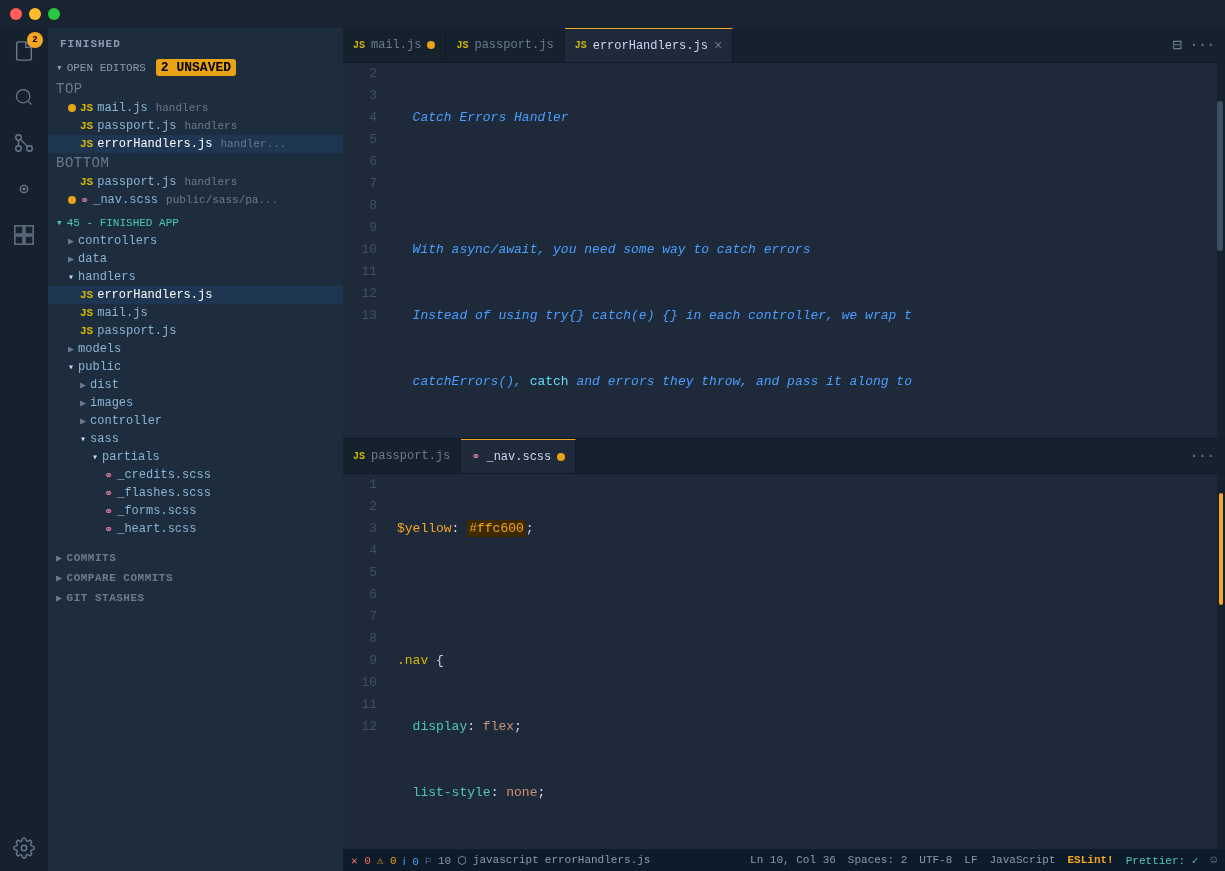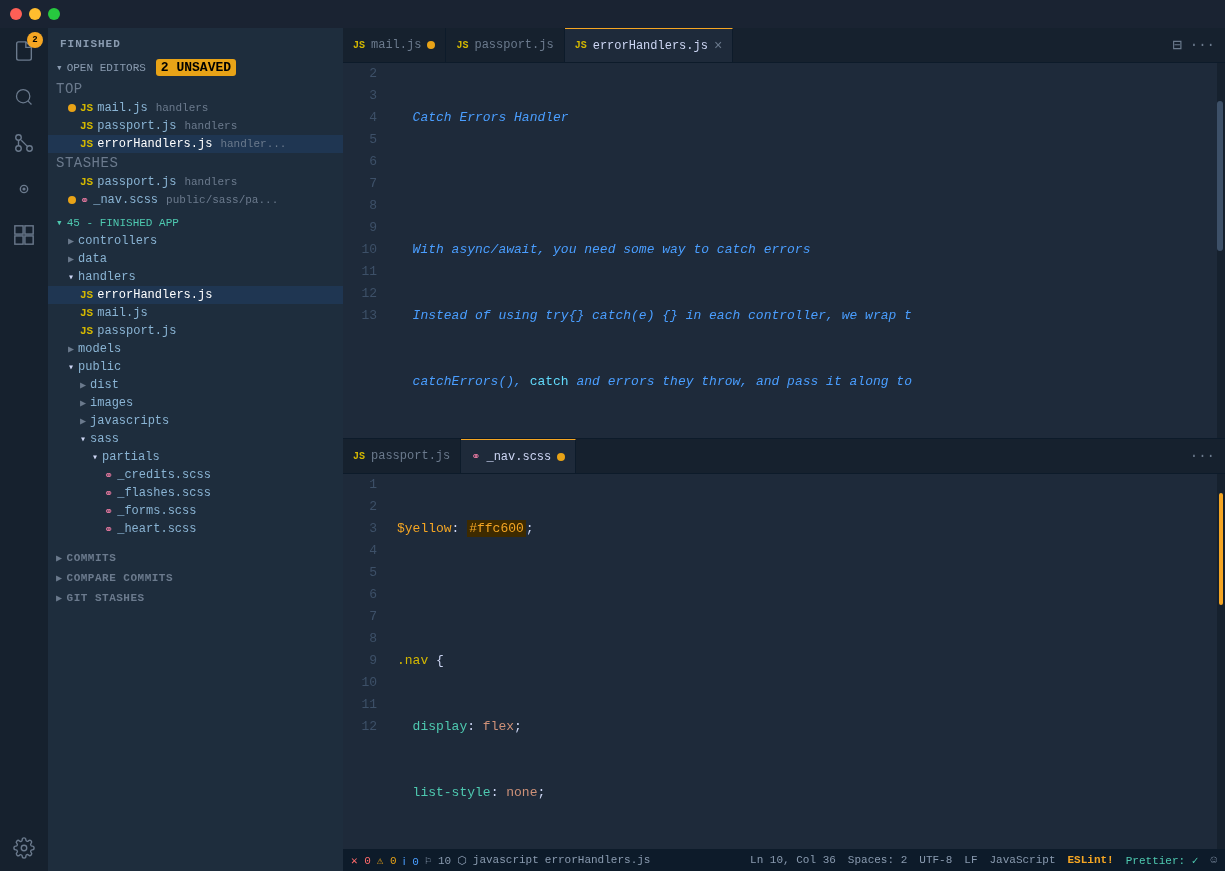--- a/index.html
+++ b/index.html
@@ -382,21 +382,21 @@
       <span>passport.js</span>
       <span style="color:#6b7a8d; font-size:11px; margin-left:4px;">handlers</span>
     </div>
     <div class="file-item active indent1">
       <span class="dot-empty"></span>
       <span class="file-icon-js">JS</span>
       <span>errorHandlers.js</span>
       <span style="color:#6b7a8d; font-size:11px; margin-left:4px;">handler...</span>
     </div>
 
-    <div class="section-sub">STASHES</div>
+    <div class="section-sub">BOTTOM</div>
 
     <div class="file-item indent1">
       <span class="dot-empty"></span>
       <span class="file-icon-js">JS</span>
       <span>passport.js</span>
       <span style="color:#6b7a8d; font-size:11px; margin-left:4px;">handlers</span>
     </div>
     <div class="file-item indent1">
       <span class="dot dot-yellow"></span>
       <span class="file-icon-scss">⚭</span>
@@ -448,21 +448,21 @@
     <div class="folder-item indent2">
       <span class="arrow">▶</span>
       <span>dist</span>
     </div>
     <div class="folder-item indent2">
       <span class="arrow">▶</span>
       <span>images</span>
     </div>
     <div class="folder-item indent2">
       <span class="arrow">▶</span>
-      <span>javascripts</span>
+      <span>controller</span>
     </div>
     <div class="folder-item indent2">
       <span class="arrow" style="color:#cdd6f4;">▾</span>
       <span>sass</span>
     </div>
     <div class="folder-item indent3">
       <span class="arrow" style="color:#cdd6f4;">▾</span>
       <span>partials</span>
     </div>
     <div class="file-item indent4">

